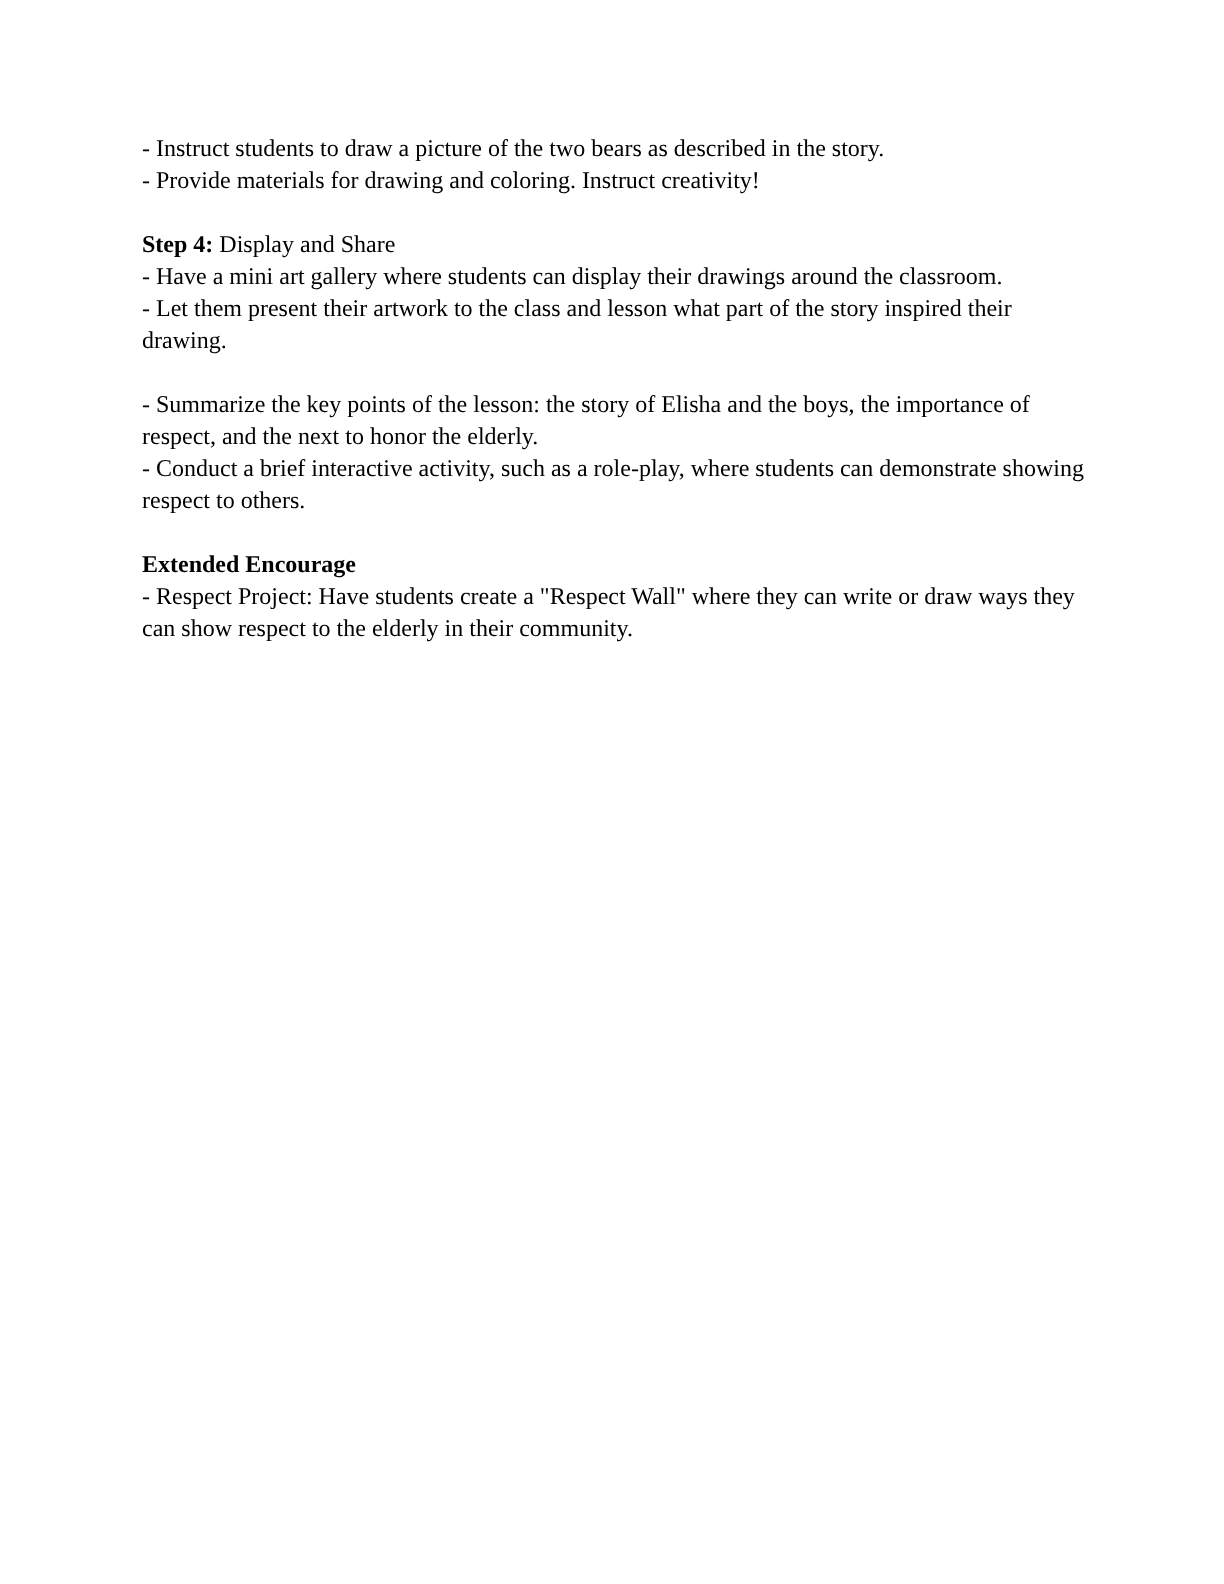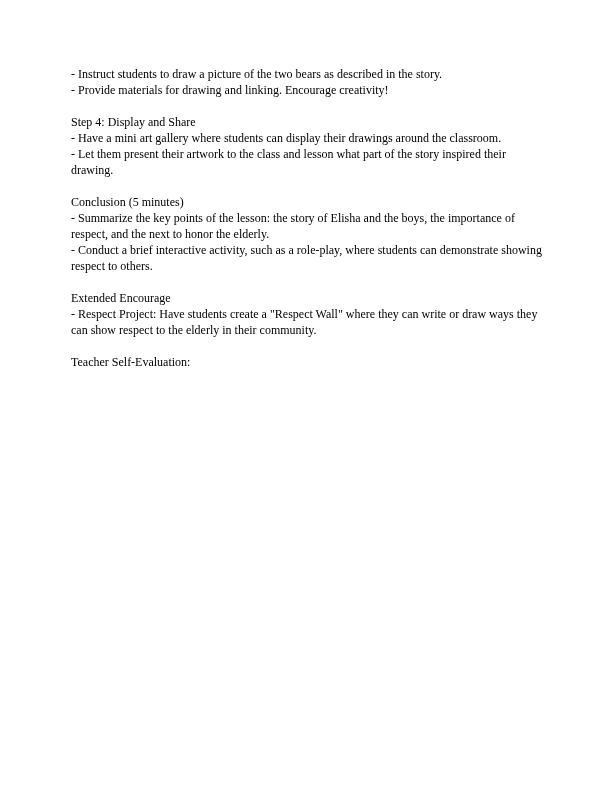--- a/index.html
+++ b/index.html
@@ -25,49 +25,45 @@
     line-height: 16px;
   }
   .section {
     margin: 0 0 16px 0;
   }
   .para {
     margin: 0;
     padding: 0;
   }
   .bold {
-    font-weight: normal;
+    font-weight: bold;
   }
 </style>
 </head>
 <body>
 
 <div class="page">
   <div class="content">
 
     <div class="section">
       <p class="para">- Instruct students to draw a picture of the two bears as described in the story.</p>
-      <p class="para">- Provide materials for drawing and linking. Encourage creativity!</p>
+      <p class="para">- Provide materials for drawing and coloring. Instruct creativity!</p>
     </div>
 
     <div class="section">
       <p class="para"><span class="bold">Step 4:</span><span> Display and Share</span></p>
       <p class="para">- Have a mini art gallery where students can display their drawings around the classroom.</p>
       <p class="para">- Let them present their artwork to the class and lesson what part of the story inspired their drawing.</p>
     </div>
 
     <div class="section">
-      <p class="para"><span class="bold">Conclusion (5 minutes)</span><span></span></p>
       <p class="para">- Summarize the key points of the lesson: the story of Elisha and the boys, the importance of respect, and the next to honor the elderly.</p>
       <p class="para">- Conduct a brief interactive activity, such as a role-play, where students can demonstrate showing respect to others.</p>
     </div>
 
     <div class="section">
       <p class="para"><span class="bold">Extended Encourage</span><span></span></p>
       <p class="para">- Respect Project: Have students create a "Respect Wall" where they can write or draw ways they can show respect to the elderly in their community.</p>
     </div>
 
-    <div class="section">
-      <p class="para"><span class="bold">Teacher Self-Evaluation:</span><span></span></p>
-    </div>
 
   </div>
 </div>
 
 </body></html>

